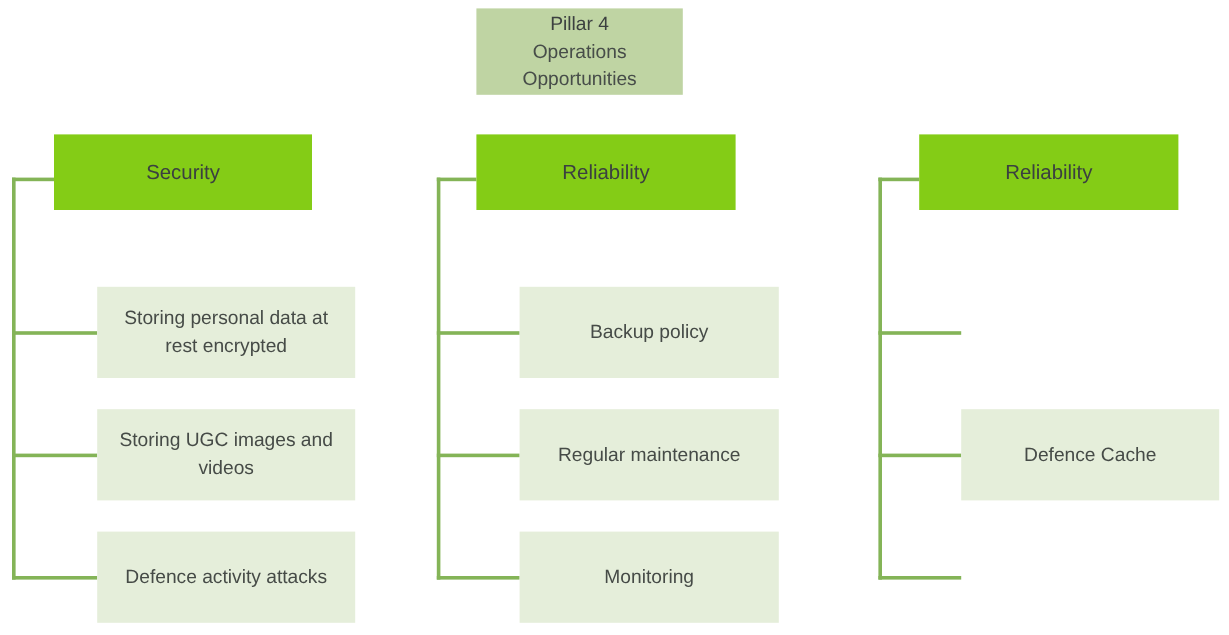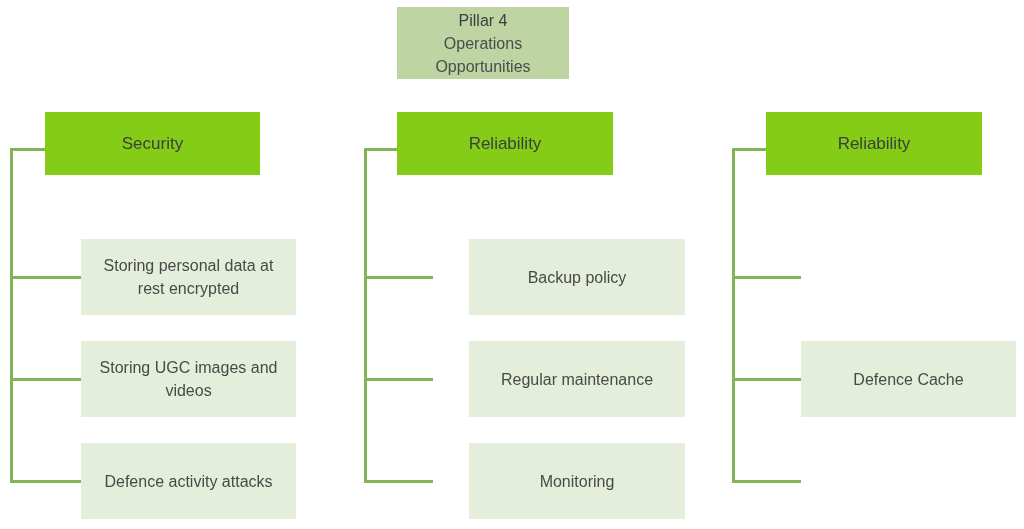--- a/index.html
+++ b/index.html
@@ -41,21 +41,21 @@
     background: #e5eeda;
     font-size: 16px;
     color: #464b47;
     width: 215px; height: 76px;
     padding: 0 18px;
   }
   .h-col1 { left: 45px; width: 215px; }
   .h-col2 { left: 397px; }
   .h-col3 { left: 766px; }
   .i-col1 { left: 81px; }
-  .i-col2 { left: 433px; width: 216px; margin-left: 36px; }
+  .i-col2 { left: 433px; width: 216px; }
   .i-col3 { left: 801px; }
   .row-1 { top: 239px; }
   .row-2 { top: 341px; }
   .row-3 { top: 443px; }
   .vline, .hline {
     position: absolute;
     background: #84b457;
   }
   .vline { width: 3px; top: 148px; height: 335px; }
   .hline { height: 3px; }

